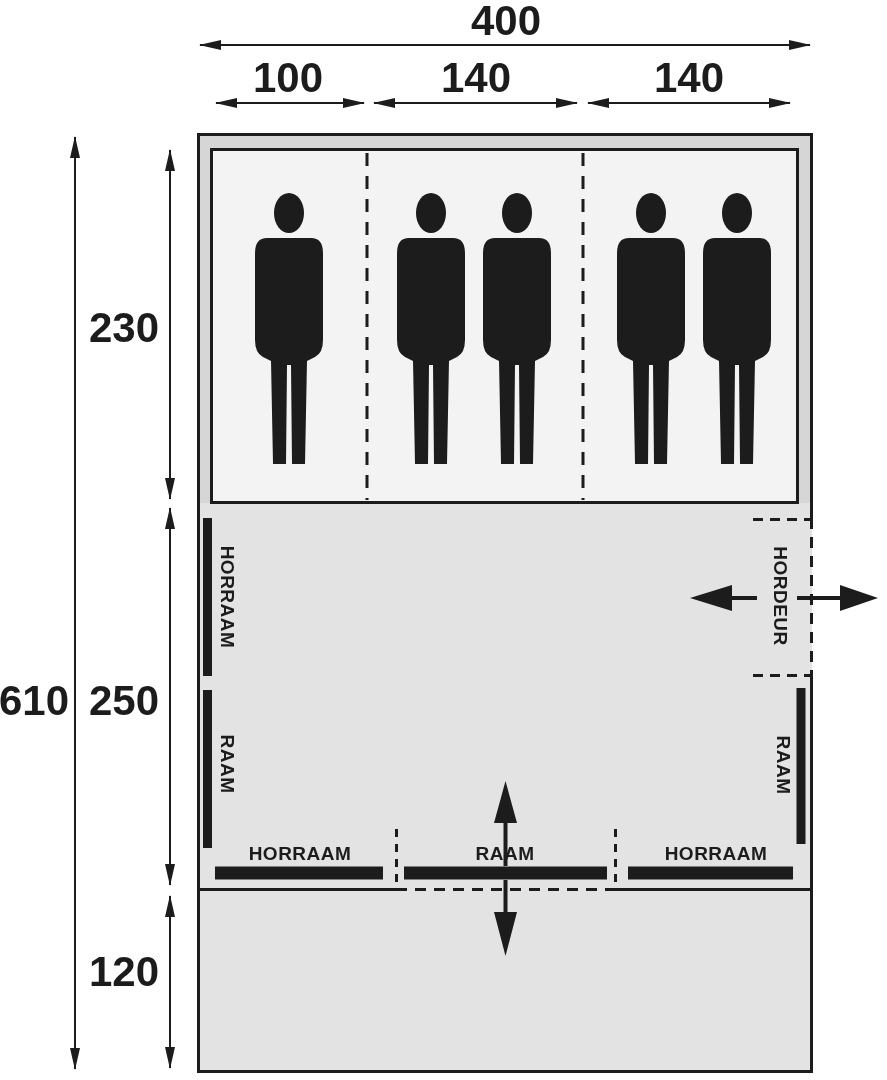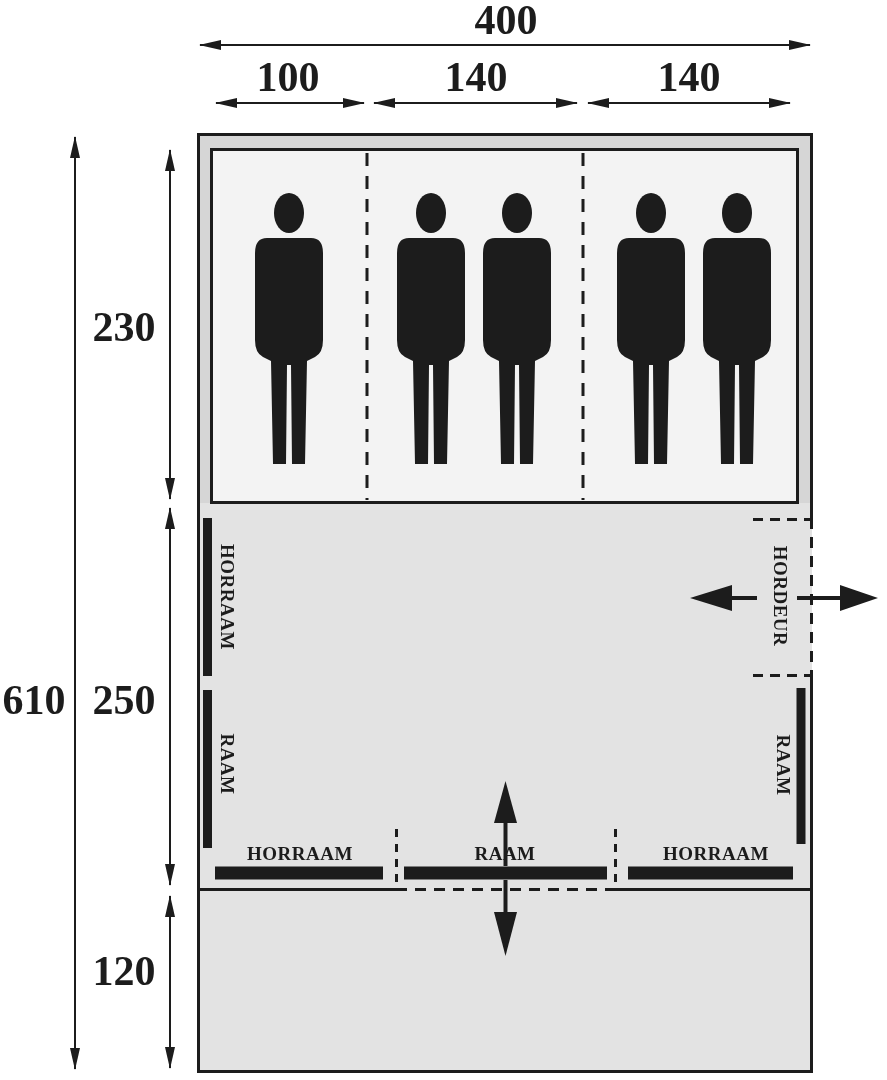--- a/index.html
+++ b/index.html
@@ -1,17 +1,17 @@
 <!DOCTYPE html>
 <html><head>
 <meta charset="utf-8">
 <style>
   html,body{margin:0;padding:0;background:#ffffff;}
   .stage{position:relative;width:887px;height:1080px;background:#ffffff;overflow:hidden;
-         font-family:Liberation Serif, serif;}
+         font-family:Liberation Sans, sans-serif;}
   svg{display:block;}
   .dim-text{font-size:42px;font-weight:700;fill:#1c1c1c;}
   .lbl-text{font-size:19px;font-weight:700;letter-spacing:0.5px;fill:#1c1c1c;}
   .dimline{stroke:#1c1c1c;stroke-width:2;fill:none;}
   .wall{stroke:#1c1c1c;stroke-width:3;fill:none;}
   .wall-dash{stroke:#1c1c1c;stroke-width:3;fill:none;stroke-dasharray:11 8;}
   .divider-dash{stroke:#1c1c1c;stroke-width:3;fill:none;stroke-dasharray:13 10;}
   .small-dash{stroke:#1c1c1c;stroke-width:3;fill:none;stroke-dasharray:8 7;}
   .stub-dash{stroke:#1c1c1c;stroke-width:3;fill:none;stroke-dasharray:10 7;}
   .bigarrow{stroke:#1c1c1c;stroke-width:4;fill:none;}

